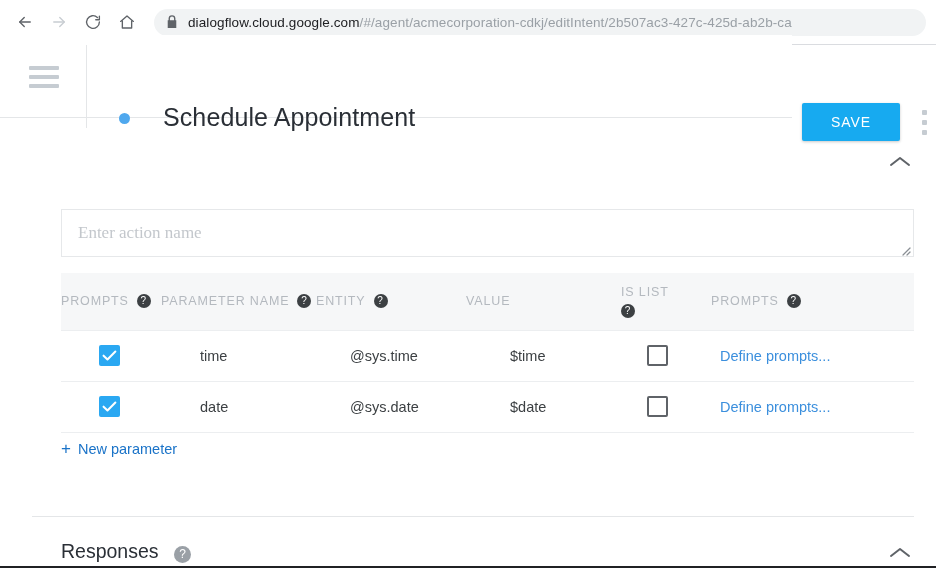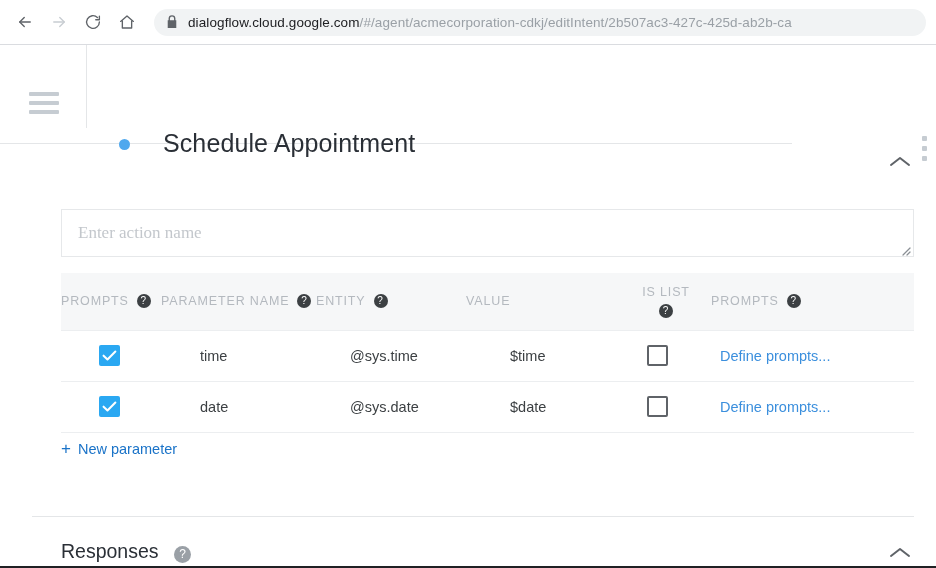--- a/index.html
+++ b/index.html
@@ -45,21 +45,21 @@
   }
   .url-text .host { color: #202124; }
   .chrome-divider {
     position: absolute; top: 44px; left: 0;
     width: 936px; height: 1px;
     background: #dadce0;
   }
 
   
   .app-header {
-    position: absolute; top: 61px; left: 0;
+    position: absolute; top: 35px; left: 0;
     width: 792px; height: 83px;
     background: #ffffff;
     border-bottom: 1px solid #e4e6e8;
   }
   .burger {
     position: absolute; left: 29px; top: 31px;
     width: 30px; height: 22px;
     display: flex; flex-direction: column; justify-content: space-between;
   }
   .burger span {
@@ -165,21 +165,21 @@
     font-weight: normal;
     font-size: 12.5px;
     letter-spacing: 0.85px;
     color: #b4b9bf;
     vertical-align: middle;
     padding: 0;
     border-bottom: 1px solid #eceef0;
   }
   .th-inner { display: flex; align-items: center; gap: 8px; }
   .th-islist {
-    display: flex; flex-direction: column; align-items: center;
+    display: flex; flex-direction: column; align-items: flex-start;
     gap: 4px; line-height: 15px;
   }
   .help {
     display: inline-flex; align-items: center; justify-content: center;
     width: 14px; height: 14px; border-radius: 50%;
     background: #3c4043; color: #ffffff;
     font-size: 10px; line-height: 14px;
     font-family: "Liberation Sans", sans-serif;
     flex: none;
   }
@@ -306,20 +306,21 @@
 <div class="chrome-divider"></div>
 
 <div class="app-header">
   <div class="burger">
     <span></span>
     <span></span>
     <span></span>
   </div>
   <div class="intent-dot"></div>
   <div class="intent-title">Schedule Appointment</div>
+  <button class="save-button">SAVE</button>
   <div class="kebab">
     <i></i>
       <i></i>
       <i></i>
   </div>
 </div>
 <div class="header-sep"></div>
 
 <div class="section">
   <div class="section-head">

